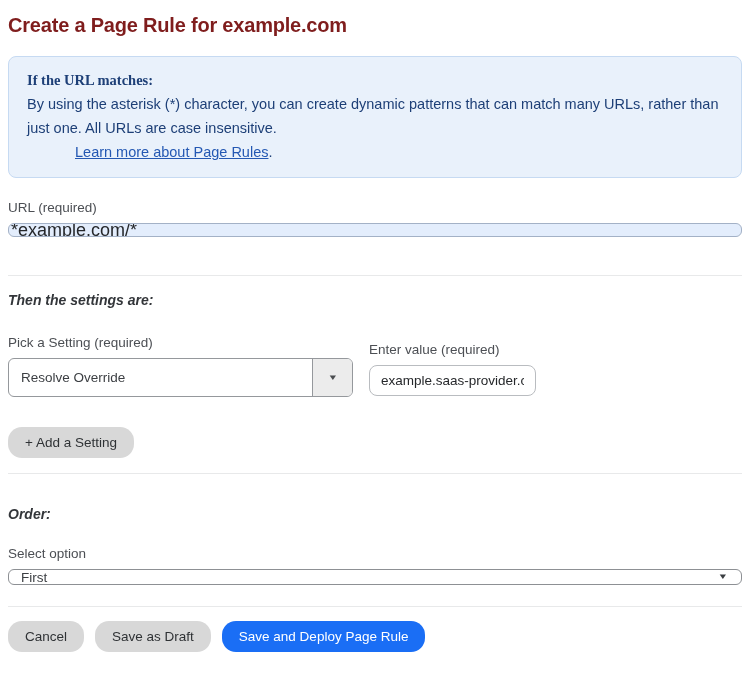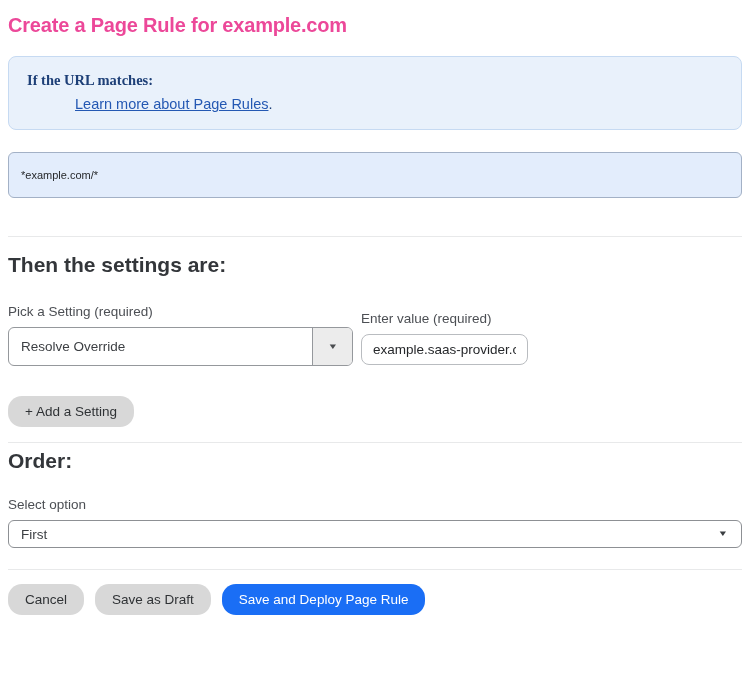--- a/index.html
+++ b/index.html
@@ -8,21 +8,21 @@
     width: 750px;
     font-family: "Liberation Sans", "DejaVu Sans", sans-serif;
     color: #36393b;
     -webkit-font-smoothing: antialiased;
   }
   .page { padding: 12px 8px 14px; }
 
   .page-title {
     font-size: 20px;
     font-weight: 700;
-    color: #ec4899;
+    color: #7f1d1d;
     letter-spacing: -0.2px;
     margin: 2px 0 19px;
   }
 
   .info-box {
     background: #e9f1fb;
     border: 1px solid #c6daf2;
     border-radius: 8px;
     padding: 11px 18px 13px;
     color: #1d3f77;
@@ -40,46 +40,47 @@
 
   .field-label {
     font-size: 13.5px;
     color: #4c4f54;
     margin-bottom: 8px;
   }
 
   .url-input {
     display: block;
     width: 100%;
-    height: 46px;
+    height: 14px;
     background: #e3edfc;
     border: 1px solid #a3b1c6;
     border-radius: 6px;
-    padding: 0 12px;
-    font-size: 11px;
+    padding: 0 2px;
+    font-size: 18px;
     color: #26282b;
     font-family: inherit;
     outline: none;
   }
 
   .divider { border: none; border-top: 1px solid #e8e9ea; margin: 0; }
   .divider.d1 { margin-top: 38px; }
   .divider.d2 { margin-top: 15px; }
   .divider.d3 { margin-top: 21px; }
 
   .section-heading {
-    font-size: 21px;
+    font-size: 14px;
     font-weight: 700;
     color: #33363a;
     margin: 16px 0 0;
+    font-style: italic;
   }
 
   .settings-row { display: flex; align-items: flex-start; margin-top: 27px; }
   .picker-col { width: 345px; }
-  .value-col { margin-left: 8px; margin-top: 7px; }
+  .value-col { margin-left: 16px; margin-top: 7px; }
 
   .select-box {
     display: flex;
     align-items: stretch;
     height: 39px;
     border: 1px solid #95989c;
     border-radius: 6px;
     background: #fff;
     overflow: hidden;
     cursor: pointer;
@@ -129,28 +130,28 @@
     padding: 0 17px;
     font-size: 13.5px;
     font-family: inherit;
     cursor: pointer;
     white-space: nowrap;
   }
   .btn-gray { background: #d8d8d8; color: #2f3235; }
   .btn-blue { background: #1a6ef5; color: #ffffff; }
   .add-btn { margin-top: 30px; }
 
-  .order-heading { margin-top: 6px; }
+  .order-heading { margin-top: 32px; }
   .order-select-label { margin-top: 24px; }
 
   .full-select {
     display: flex;
     align-items: center;
     justify-content: space-between;
-    height: 28px;
+    height: 16px;
     border: 1px solid #8d9094;
     border-radius: 6px;
     background: #fff;
     padding: 0 14px 0 12px;
     cursor: pointer;
   }
   .full-select .select-text { padding: 0; }
   .full-select .arrow-glyph { color: #3b3e41; }
 
   .help-text {
@@ -165,23 +166,25 @@
 </style>
 </head>
 <body>
 
 <div class="page">
 
   <h1 class="page-title">Create a Page Rule for example.com</h1>
 
   <div class="info-box">
     <div class="info-box-heading">If the URL matches:</div>
+    <div>By using the asterisk (*) character, you can create dynamic patterns that can match many URLs, rather than just one. All URLs are case insensitive.</div>
     <div><a class="info-link">Learn more about Page Rules</a><span>.</span></div>
   </div>
 
+  <div class="field-label">URL (required)</div>
   <input class="url-input" type="text" value="*example.com/*" style="">
 
   <hr class="divider d1">
 
   <h2 class="section-heading">Then the settings are:</h2>
 
   <div class="settings-row">
     <div class="picker-col">
       <div class="field-label">Pick a Setting (required)</div>
       <div class="select-box">

